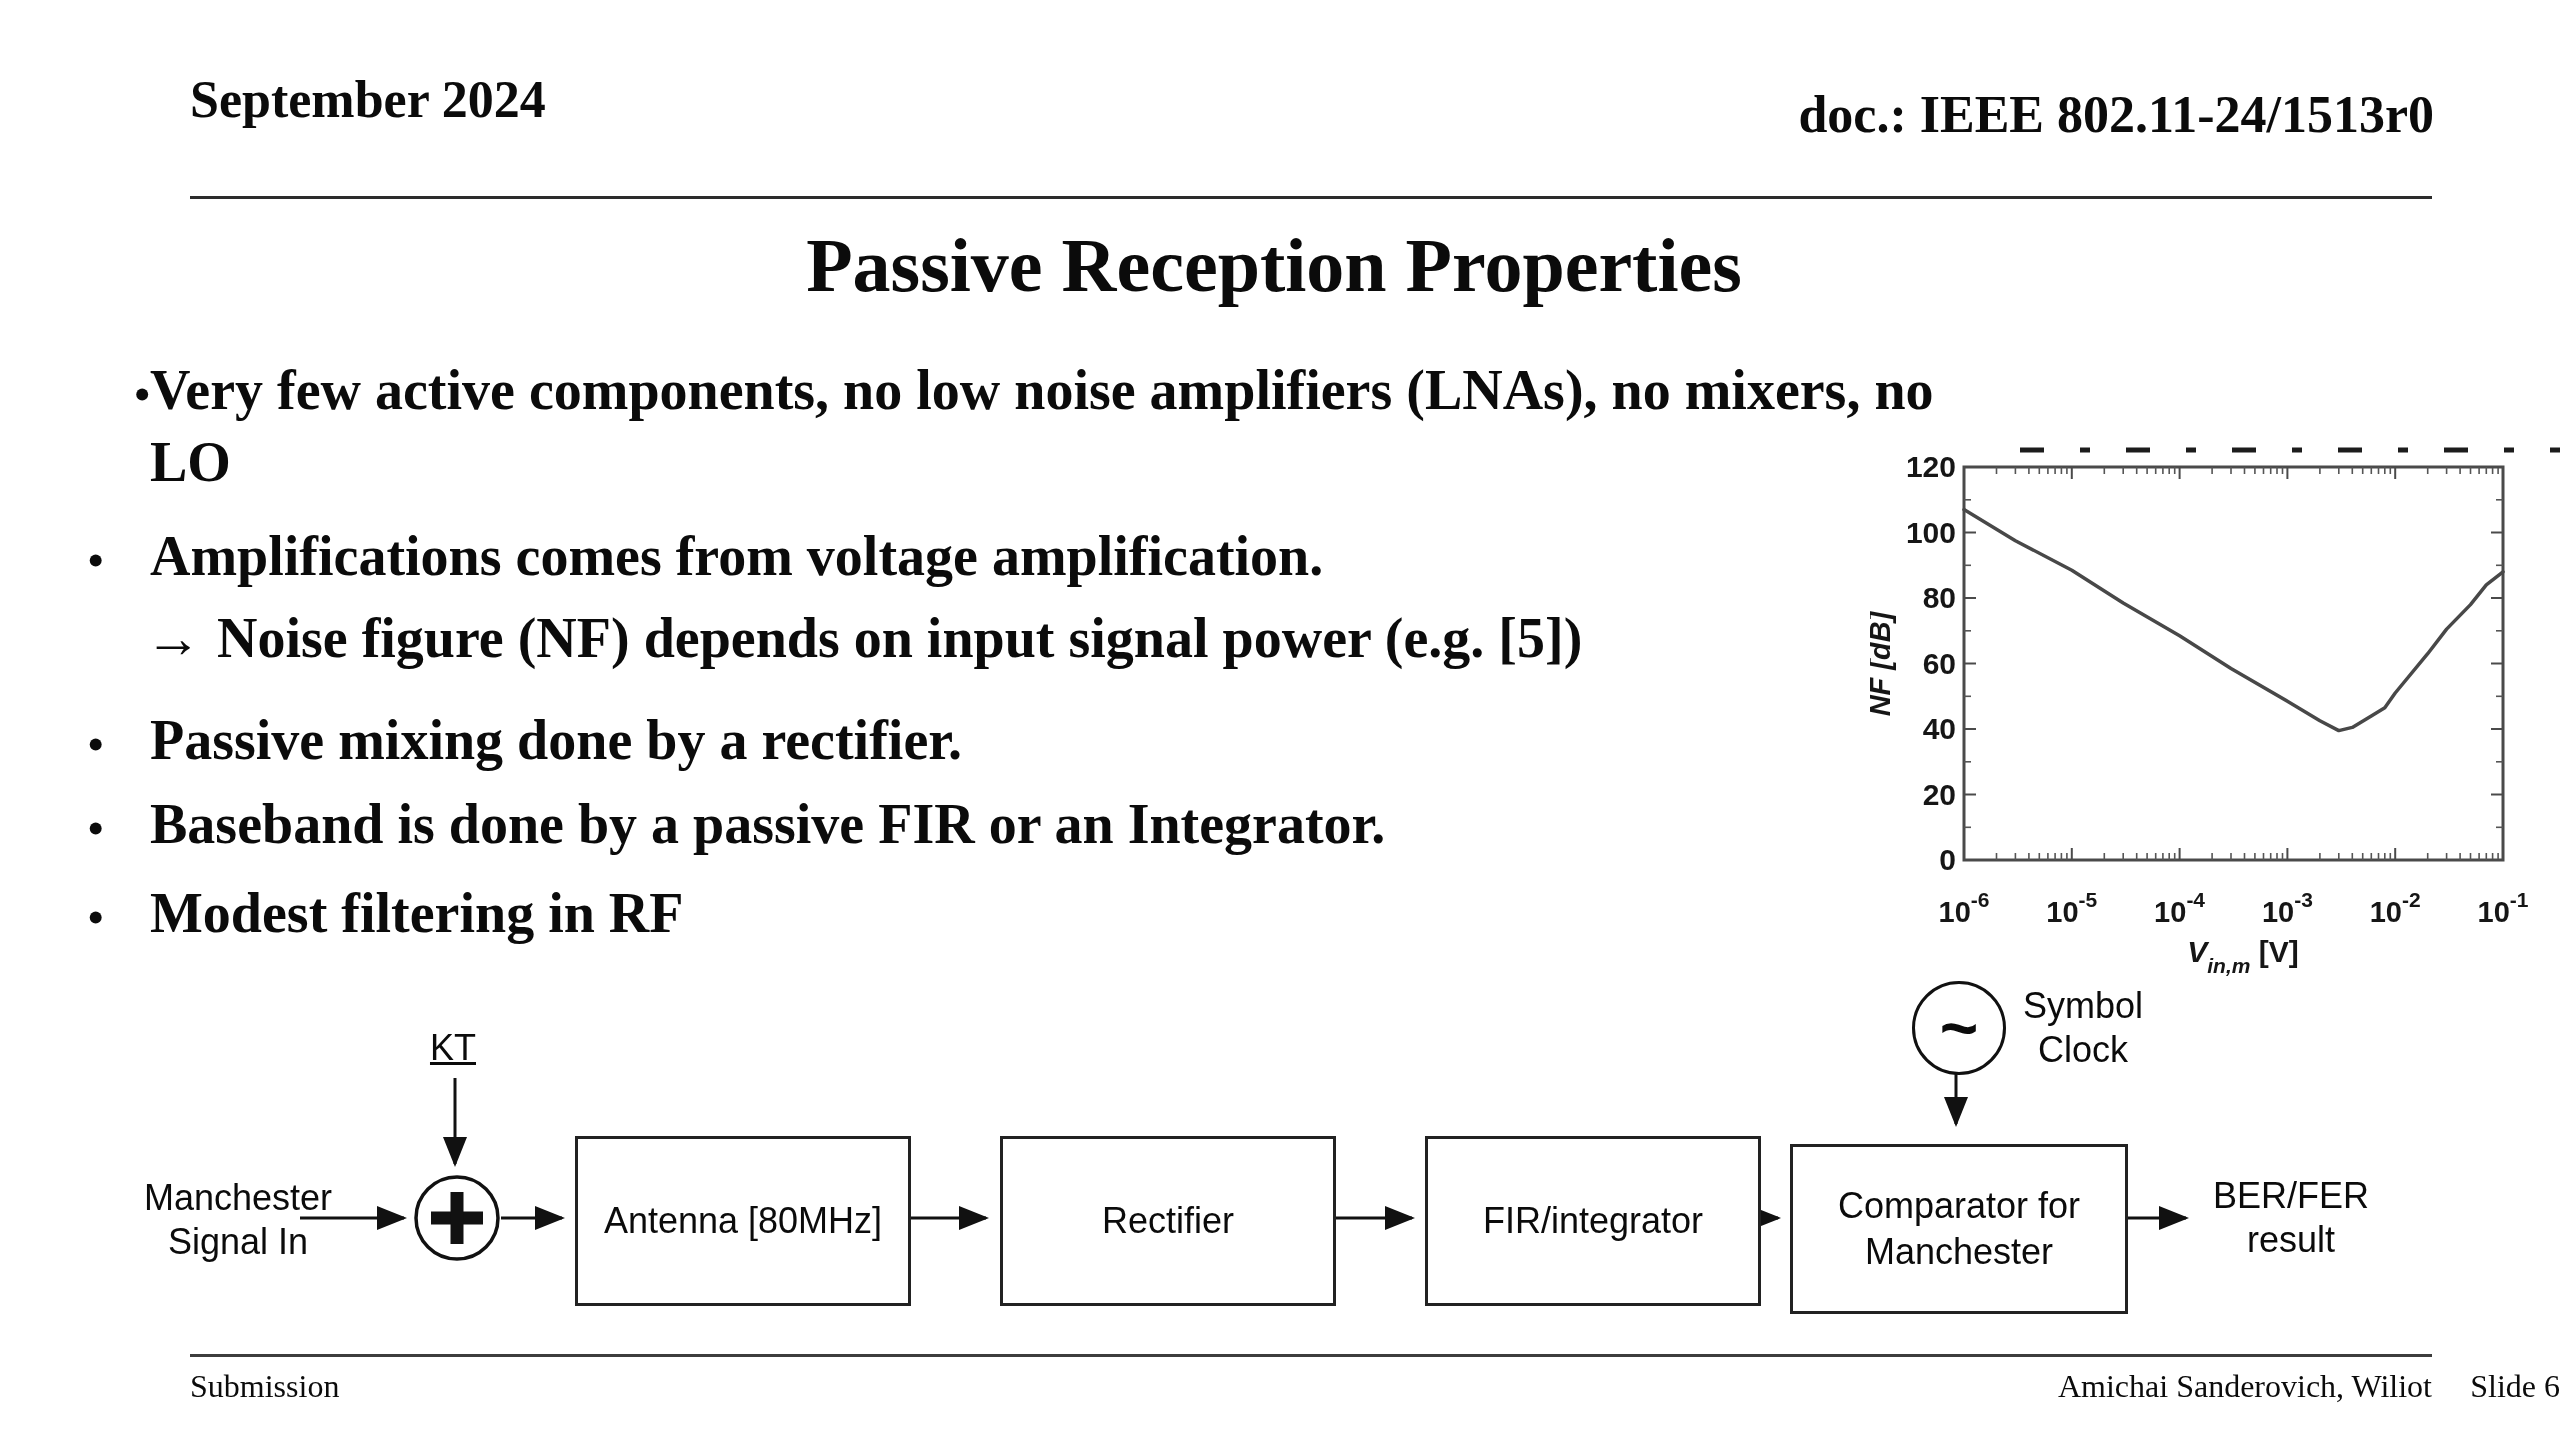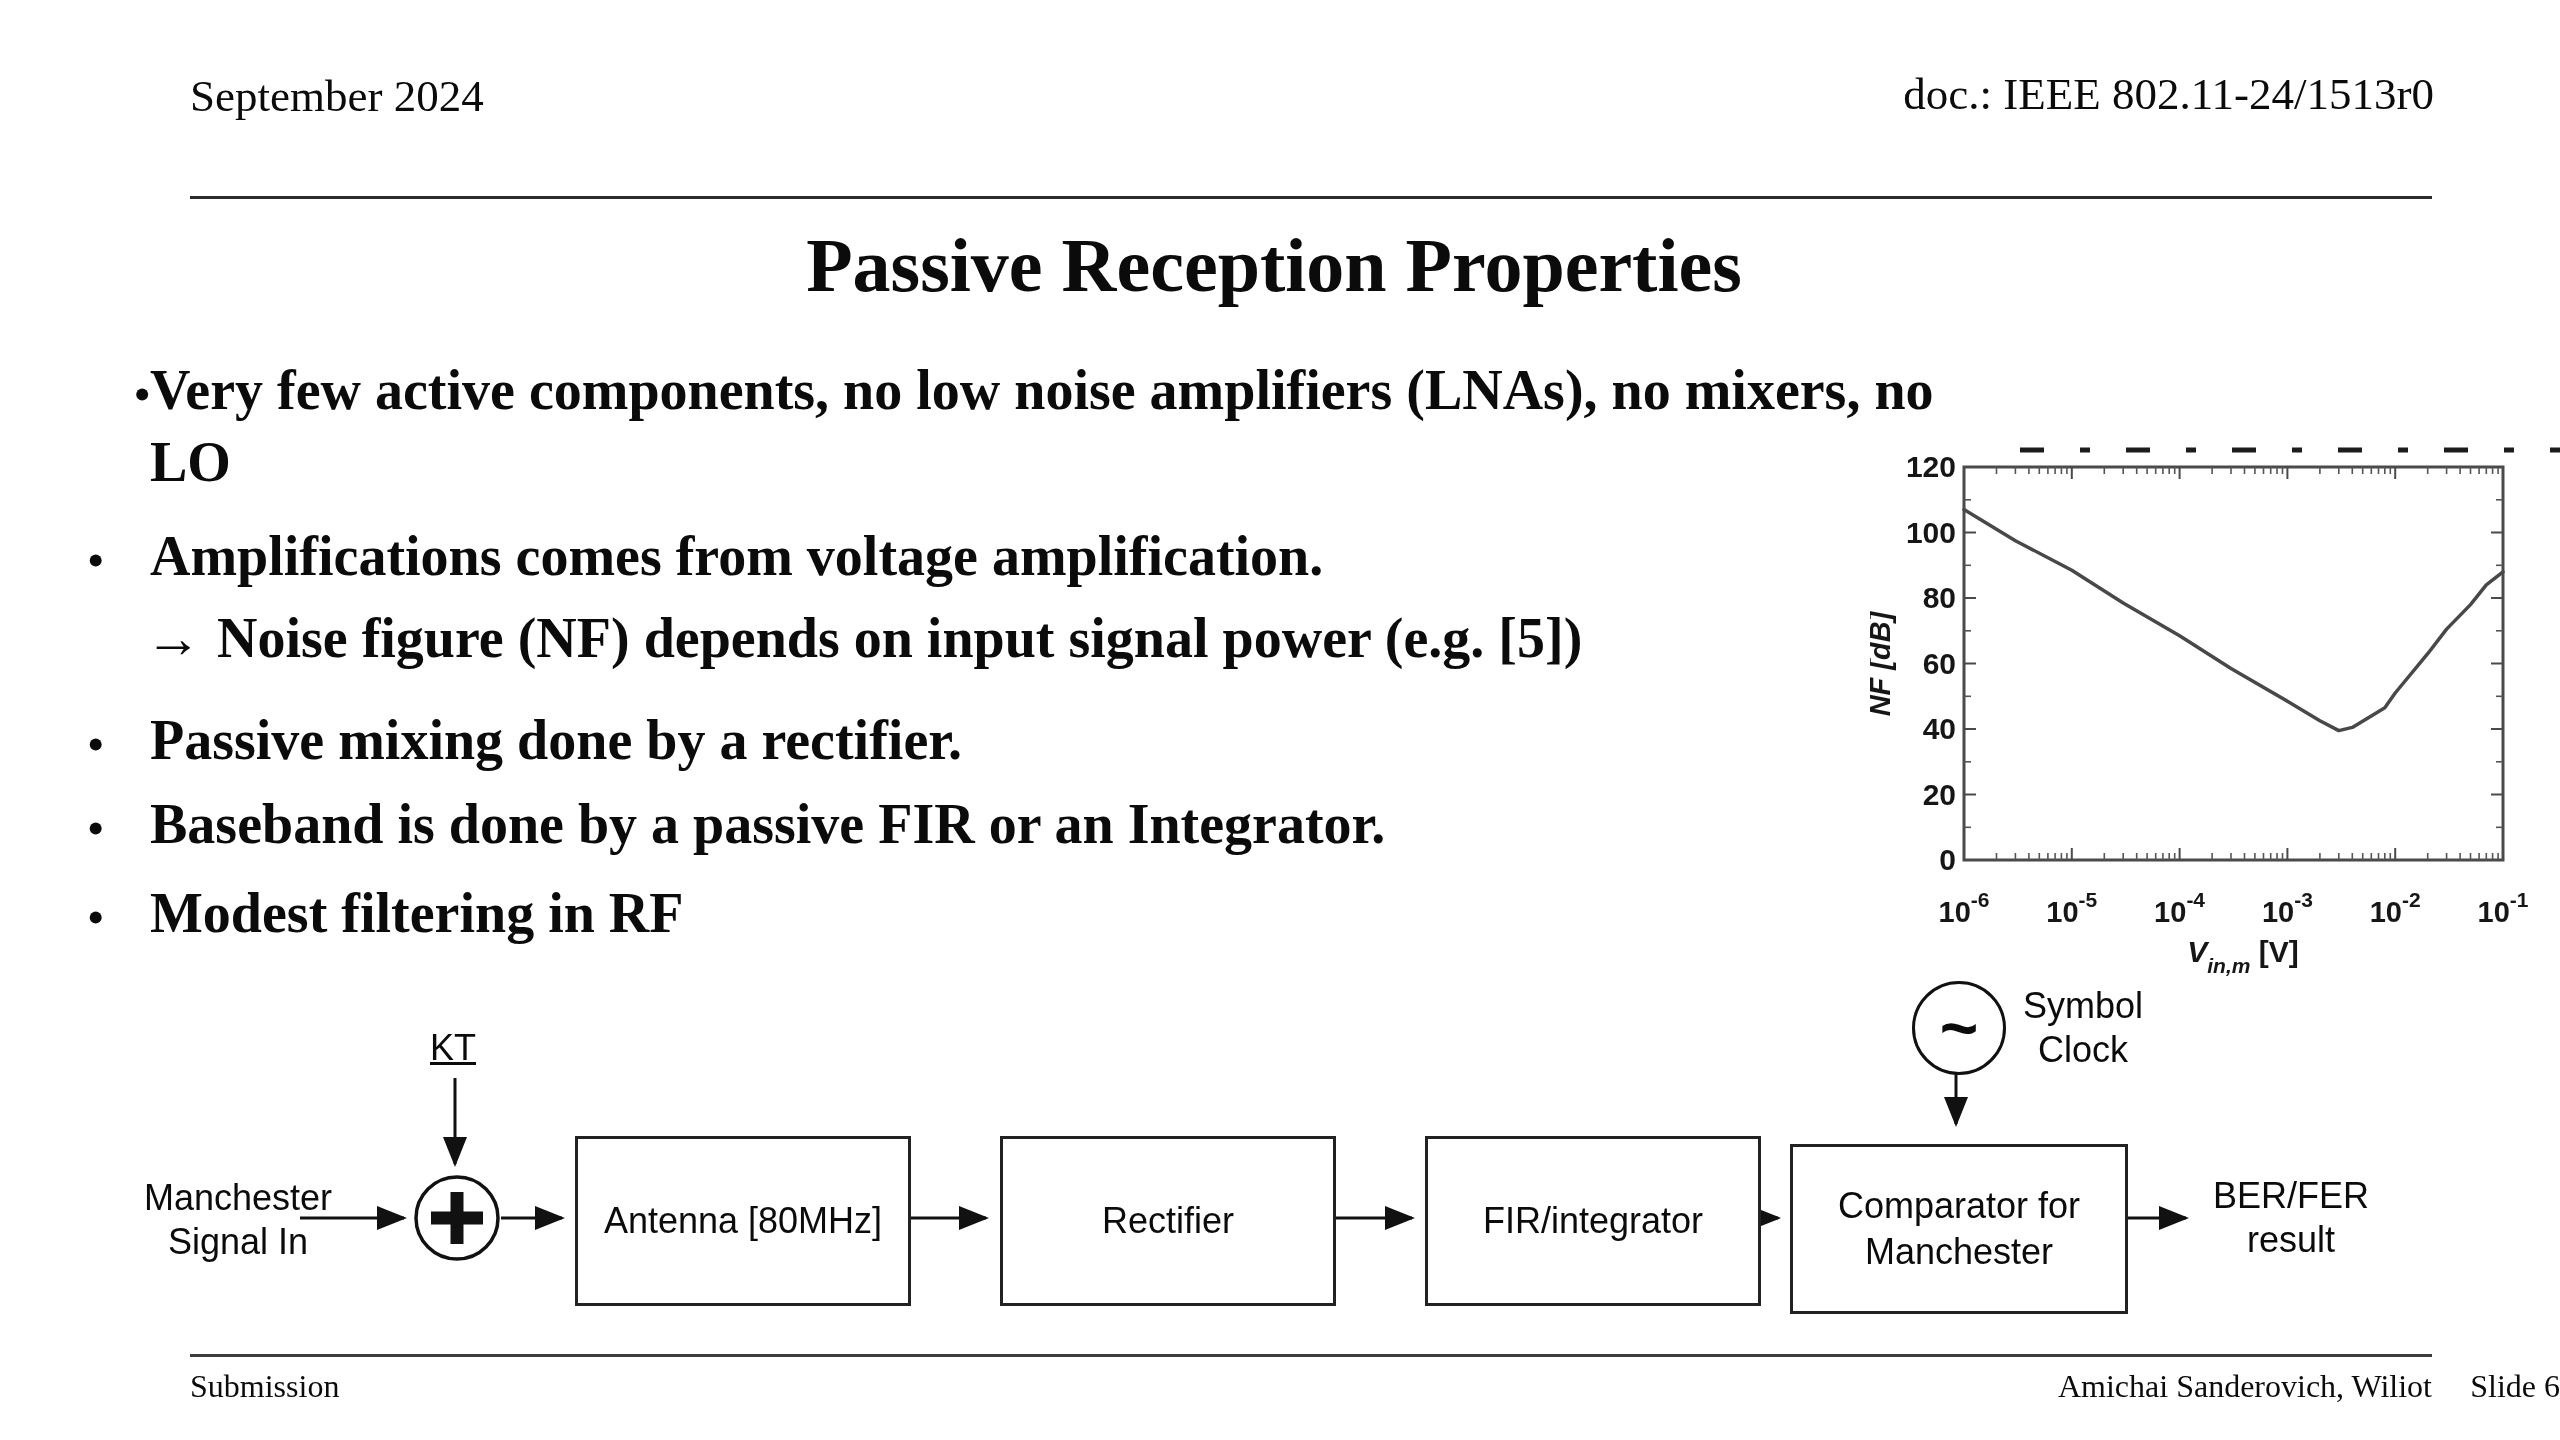--- a/index.html
+++ b/index.html
@@ -1,20 +1,20 @@
 <!DOCTYPE html>
 <html><head>
 <meta charset="utf-8">
 <style>
   html,body{margin:0;padding:0;background:#ffffff;}
   body{width:2560px;height:1440px;position:relative;overflow:hidden;
        font-family:"Liberation Serif",serif;color:#0b0b0b;}
   .abs{position:absolute;}
   .serif{font-family:"Liberation Serif",serif;}
-  .hdr{font-size:45px;font-weight:normal;white-space:nowrap;}
+  .hdr{font-size:52px;font-weight:bold;white-space:nowrap;}
   .rule{position:absolute;background:#2c2c2c;height:3px;}
   .title{left:0;right:12px;top:222px;text-align:center;font-size:76px;font-weight:bold;white-space:nowrap;}
   .bline{position:absolute;font-size:56px;font-weight:bold;white-space:nowrap;line-height:60px;}
   .mk{display:inline-block;width:62px;font-size:44px;}
   .amk{display:inline-block;margin-right:16px;font-size:56px;}
   .box{position:absolute;border:3px solid #222;background:#fff;display:flex;flex-direction:column;
        align-items:center;justify-content:center;text-align:center;
        font-family:"Liberation Sans",sans-serif;font-size:36px;line-height:46px;color:#0b0b0b;}
   .dlabel{position:absolute;font-family:"Liberation Sans",sans-serif;font-size:36px;line-height:44px;
           text-align:center;color:#0b0b0b;}
@@ -22,21 +22,21 @@
   .circ{position:absolute;border:3px solid #111;border-radius:50%;background:#fff;display:flex;
         align-items:center;justify-content:center;font-family:"Liberation Sans",sans-serif;
         font-weight:bold;color:#0b0b0b;}
   .ftr{position:absolute;top:1368px;font-size:32px;white-space:nowrap;text-align:center;}
   svg{display:block;}
 </style>
 </head>
 <body>
 
 <div class="abs hdr serif" style="left:190px;top:70px;">September 2024</div>
-<div class="abs hdr serif" style="right:126px;top:68px;">doc.: IEEE 802.11-24/1513r0</div>
+<div class="abs hdr serif" style="right:126px;top:85px;">doc.: IEEE 802.11-24/1513r0</div>
 <div class="rule" style="left:190px;top:196px;width:2242px;"></div>
 
 <div class="abs title serif">Passive Reception Properties</div>
 
 <div class="bline serif" style="left:88px;top:360px;text-align:right;">
   <span class="mk">•</span><span>Very few active components, no low noise amplifiers (LNAs), no mixers, no</span>
 </div>
 <div class="bline serif" style="left:150px;top:432px;">
   <span>LO</span>
 </div>

